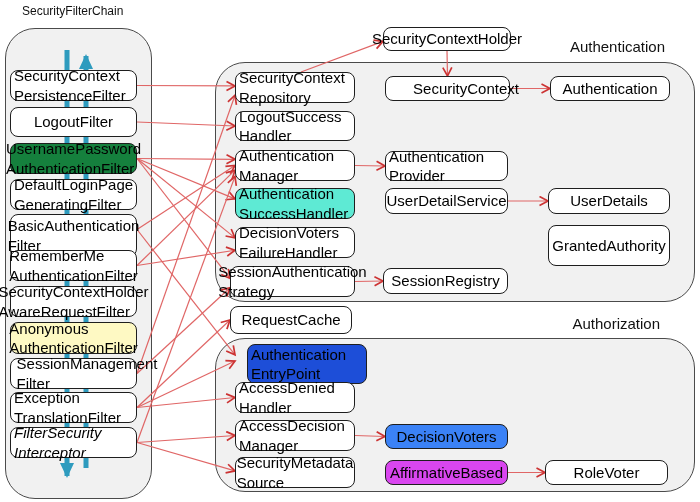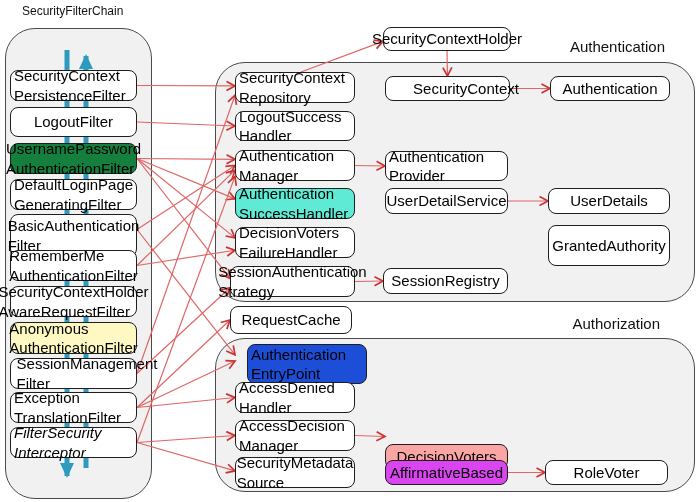--- a/index.html
+++ b/index.html
@@ -110,19 +110,19 @@
       <div class="node" style="left: 385px; top: 188px; width: 123px; height: 26px; background: rgb(255, 255, 255);">UserDetailService</div>
       <div class="node" style="left: 548px; top: 188px; width: 122px; height: 26px; background: rgb(255, 255, 255);">UserDetails</div>
       <div class="node" style="left: 235px; top: 227px; width: 120px; height: 31px; background: rgb(255, 255, 255);">DecisionVoters FailureHandler</div>
       <div class="node" style="left: 548px; top: 225px; width: 122px; height: 41px; background: rgb(255, 255, 255);">GrantedAuthority</div>
       <div class="node" style="left: 230px; top: 266px; width: 125px; height: 31px; background: rgb(255, 255, 255);">SessionAuthentication Strategy</div>
       <div class="node" style="left: 383px; top: 268px; width: 125px; height: 26px; background: rgb(255, 255, 255);">SessionRegistry</div>
       <div class="node" style="left: 230px; top: 306px; width: 122px; height: 28px; background: rgb(255, 255, 255); border-radius: 8px;">RequestCache</div>
       <div class="node" style="left: 235px; top: 344px; width: 120px; height: 40px; background: #1d4ed8; margin-left: 12px;">Authentication EntryPoint</div>
       <div class="node" style="left: 235px; top: 382px; width: 120px; height: 31px; background: rgb(255, 255, 255);">AccessDenied Handler</div>
       <div class="node" style="left: 235px; top: 420px; width: 120px; height: 31px; background: rgb(255, 255, 255);">AccessDecision Manager</div>
-      <div class="node" style="left: 385px; top: 424px; width: 123px; height: 25px; background: #fca5a5; margin-top: 20px;">DecisionVoters</div>
+      <div class="node" style="left: 385px; top: 424px; width: 123px; height: 25px; background: #3b82f6;">DecisionVoters</div>
       <div class="node" style="left: 235px; top: 457px; width: 120px; height: 31px; background: rgb(255, 255, 255);">SecurityMetadata Source</div>
       <div class="node" style="left: 385px; top: 460px; width: 123px; height: 25px; background: #d946ef;">AffirmativeBased</div>
       <div class="node" style="left: 545px; top: 460px; width: 123px; height: 25px; background: rgb(255, 255, 255);">RoleVoter</div>
     </div>
 
 </div>
 
 </body></html>

